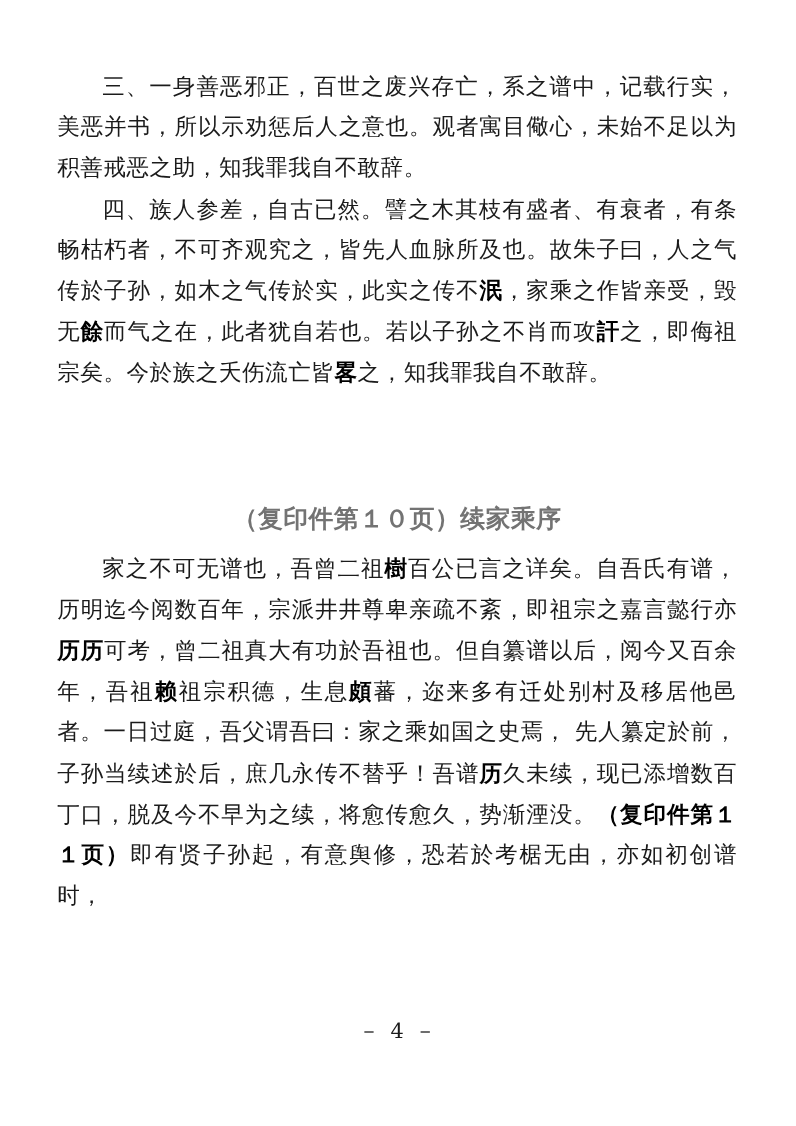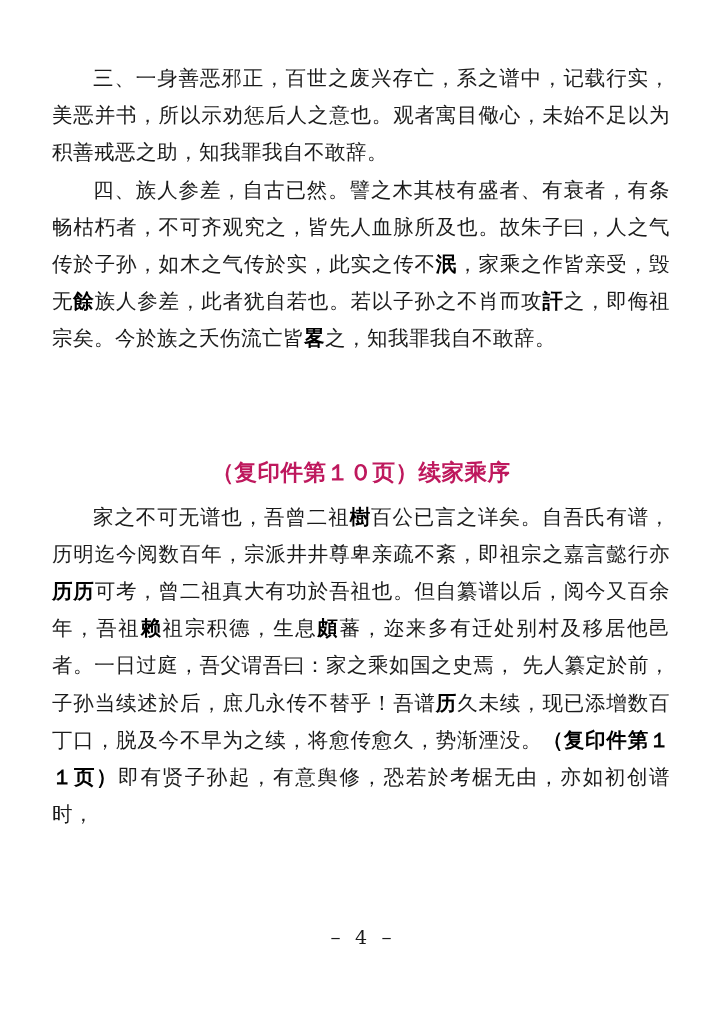--- a/index.html
+++ b/index.html
@@ -36,21 +36,21 @@
     letter-spacing: 0.5px;
     white-space: normal;
     word-break: break-all;
   }
   .para + .para {
     margin-top: 0px;
   }
   .heading {
     font-size: 22.5px;
     line-height: 37px;
-    color: #be185d;
+    color: #737373;
     text-align: center;
     font-weight: bold;
     margin: 0;
     letter-spacing: 0.5px;
   }
   .spacer-block {
     height: 96px;
   }
   .spacer-after-heading {
     height: 8px;
@@ -75,21 +75,21 @@
 </style>
 </head>
 <body>
 
 <div class="page">
 
   <div class="content">
 
     <p class="para"><span>三、一身善恶邪正，百世之废兴存亡，系之谱中，记载行实，美恶并书，所以示劝惩后人之意也。观者寓目儆心，未始不足以为积善戒恶之助，知我罪我自不敢辞。</span></p>
 
-    <p class="para"><span>四、族人参差，自古已然。譬之木其枝有盛者、有衰者，有条畅枯朽者，不可齐观究之，皆先人血脉所及也。故朱子曰，人之气传於子孙，如木之气传於实，此实之传不</span><span class="b">泯</span><span>，家乘之作皆亲受，毁无</span><span class="b">餘</span><span>族人参差，此者犹自若也。若以子孙之不肖而攻</span><span class="b">訐</span><span>之，即侮祖宗矣。今於族之夭伤流亡皆</span><span class="b">畧</span><span>之，知我罪我自不敢辞。</span></p>
+    <p class="para"><span>四、族人参差，自古已然。譬之木其枝有盛者、有衰者，有条畅枯朽者，不可齐观究之，皆先人血脉所及也。故朱子曰，人之气传於子孙，如木之气传於实，此实之传不</span><span class="b">泯</span><span>，家乘之作皆亲受，毁无</span><span class="b">餘</span><span>而气之在，此者犹自若也。若以子孙之不肖而攻</span><span class="b">訐</span><span>之，即侮祖宗矣。今於族之夭伤流亡皆</span><span class="b">畧</span><span>之，知我罪我自不敢辞。</span></p>
 
 
     <div class="spacer-block"></div>
 
     <h2 class="heading">（复印件第１０页）续家乘序</h2>
 
     <div class="spacer-after-heading"></div>
 
     <p class="para"><span>家之不可无谱也，吾曾二祖</span><span class="b">樹</span><span>百公已言之详矣。自吾氏有谱，历明迄今阅数百年，宗派井井尊卑亲疏不紊，即祖宗之嘉言懿行亦</span><span class="b">历历</span><span>可考，曾二祖真大有功於吾祖也。但自纂谱以后，阅今又百余年，吾祖</span><span class="b">赖</span><span>祖宗积德，生息</span><span class="b">頗</span><span>蕃，迩来多有迁处别村及移居他邑者。一日过庭，吾父谓吾曰：家之乘如国之史焉， 先人纂定於前，子孙当续述於后，庶几永传不替乎！吾谱</span><span class="b">历</span><span>久未续，现已添增数百丁口，脱及今不早为之续，将愈传愈久，势渐湮没。</span><span class="b">（复印件第１１页）</span><span>即有贤子孙起，有意舆修，恐若於考椐无由，亦如初创谱时，</span></p>
 

